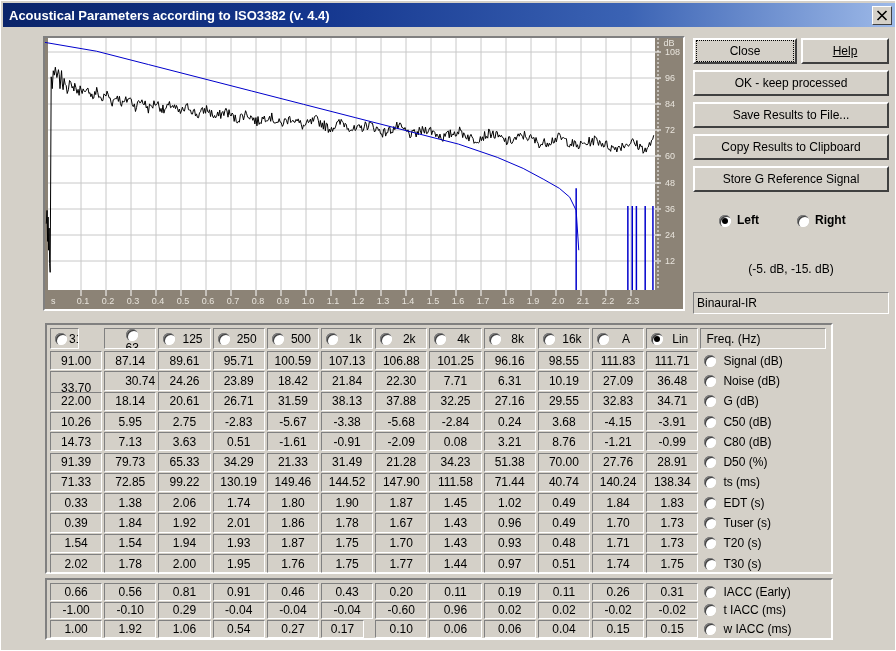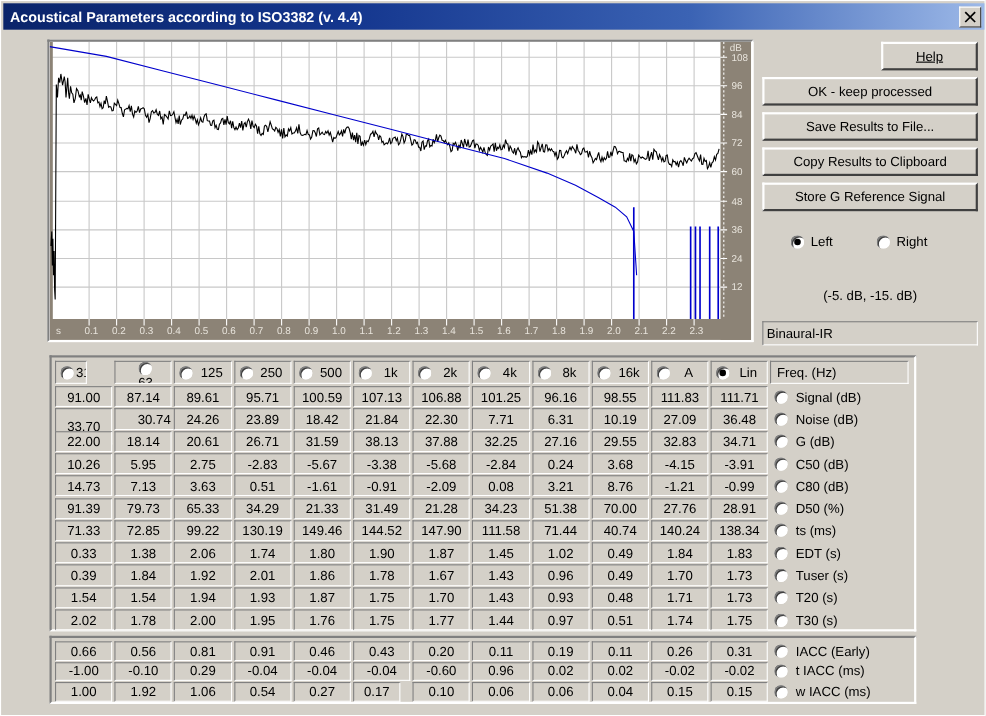--- a/index.html
+++ b/index.html
@@ -141,23 +141,24 @@
   #tuser-value {
     position: absolute;
     left: 692px; top: 261px; width: 196px;
     text-align: center;
     font-size: 12px;
   }
 
   
   .radio {
     display: inline-flex;
-    align-items: center;
+    align-items: flex-end;
     cursor: default;
     white-space: nowrap;
+    font-weight: bold;
   }
   .radio-dot {
     width: 12px; height: 12px;
     border-radius: 50%;
     background: #ffffff;
     box-shadow:
       inset 1px 1px 0 0 #808080,
       inset 2px 2px 0 0 #404040,
       inset -1px -1px 0 0 #ffffff;
     position: relative;
@@ -400,20 +401,25 @@
           <text x="513" y="266" fill="#e8e4dc" font-size="9" text-anchor="middle">2.0</text>
           <text x="538" y="266" fill="#e8e4dc" font-size="9" text-anchor="middle">2.1</text>
           <text x="563" y="266" fill="#e8e4dc" font-size="9" text-anchor="middle">2.2</text>
           <text x="588" y="266" fill="#e8e4dc" font-size="9" text-anchor="middle">2.3</text>
         </g>
       <text id="ylabel" x="624" y="8" font-family="Liberation Sans, sans-serif" font-size="9" fill="#e8e4dc" text-anchor="middle">dB</text>
       <text id="xlabel" x="6" y="266" font-family="Liberation Sans, sans-serif" font-size="9" fill="#e8e4dc">s</text>
     </svg>
   </div>
 
+  <div class="btn focused" id="btn-close">
+    <span class="btn-inner">
+        <span>Close</span>
+      </span>
+  </div>
   <div class="btn" id="btn-help">
     <span class="btn-inner">
         <span class="u">Help</span>
       </span>
   </div>
   <div class="btn" id="btn-ok">
     <span class="btn-inner">
         <span>OK - keep processed</span>
       </span>
   </div>

